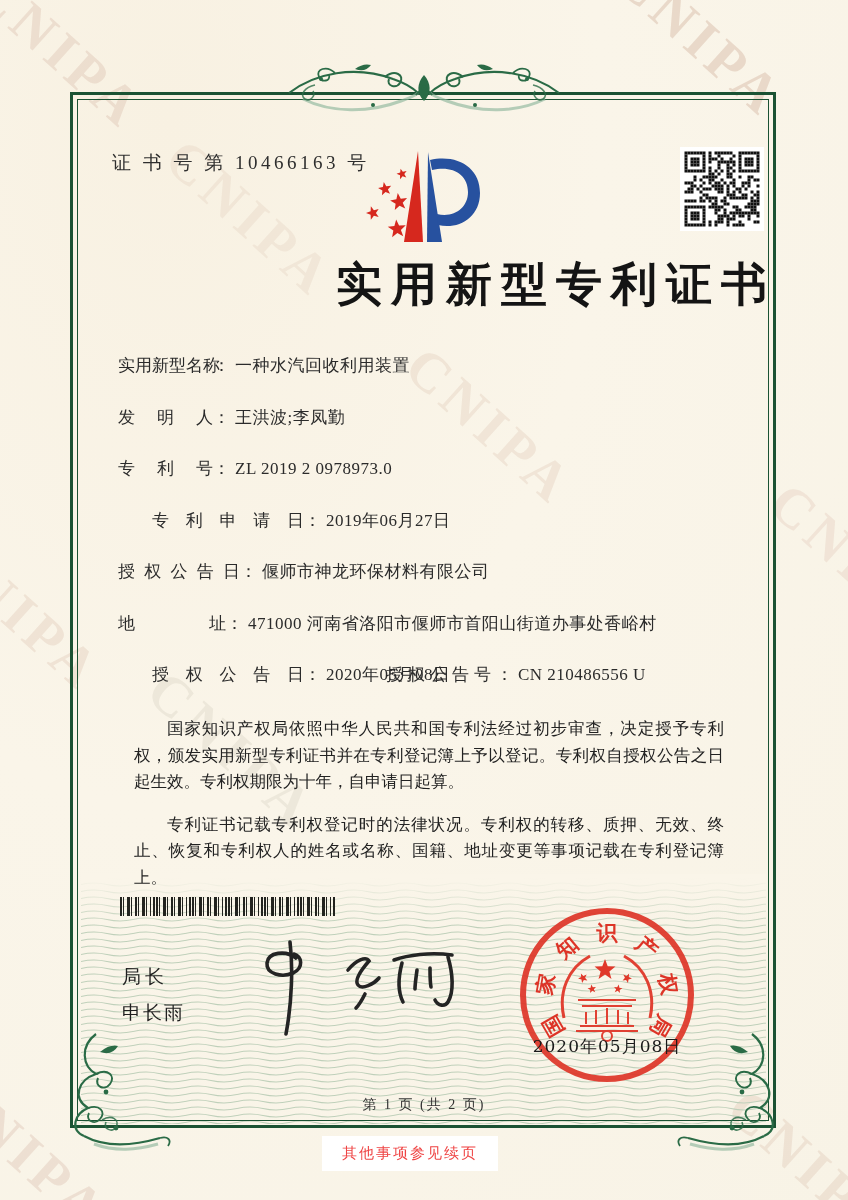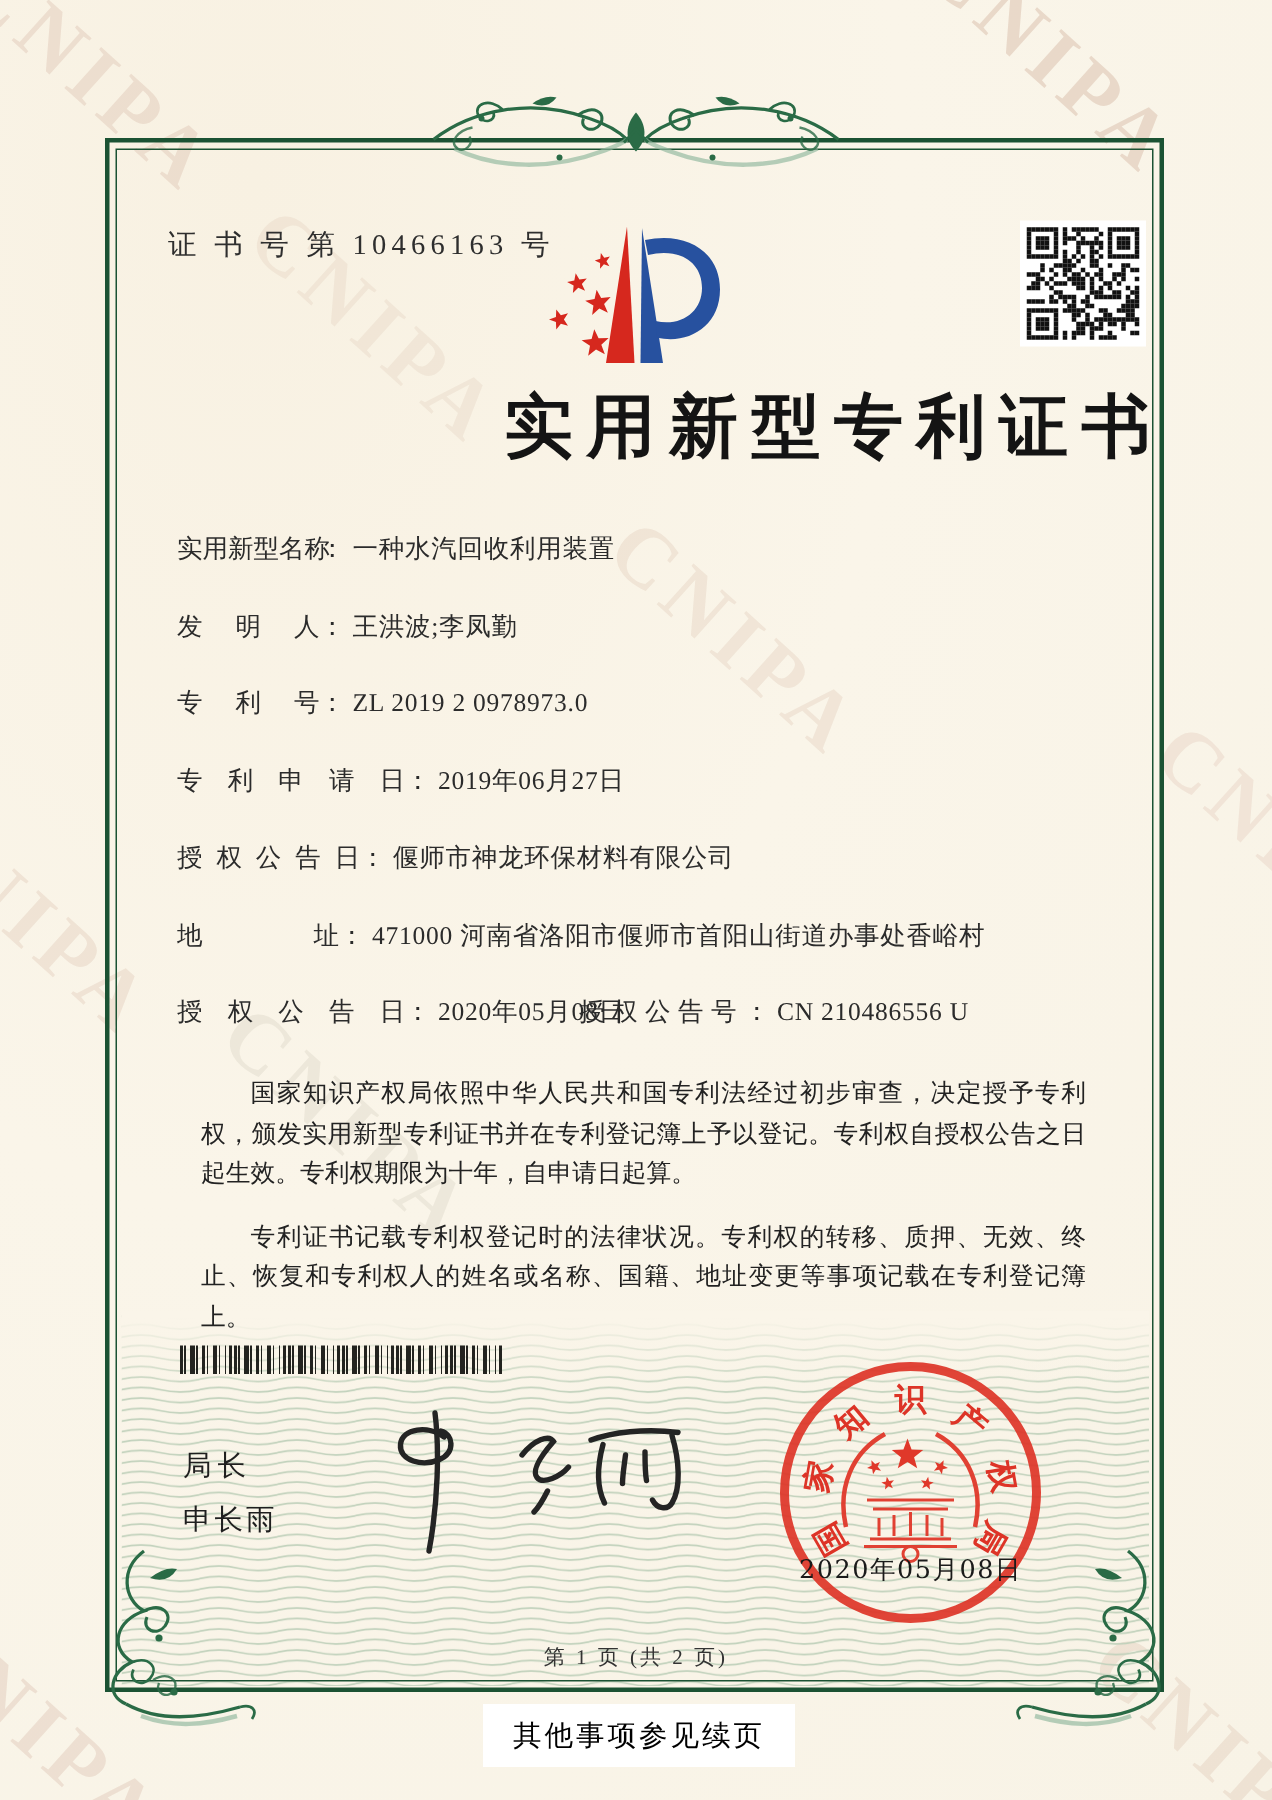--- a/index.html
+++ b/index.html
@@ -35,21 +35,21 @@
   
   .cert-no{position:absolute;left:112px;top:150px;font-size:19px;letter-spacing:3.5px;color:#2e2e2e;}
   .logo{position:absolute;left:348px;top:138px;}
   .qr{position:absolute;left:680px;top:147px;background:#fff;padding:0;}
   .title{position:absolute;left:72px;top:254px;width:704px;text-align:right;
     font-size:46px;font-weight:bold;letter-spacing:9px;color:#141414;}
   
   .fields{position:absolute;left:118px;top:354px;width:640px;font-size:17px;color:#2b2b2b;}
   .row{position:relative;height:51.5px;white-space:nowrap;}
   .flabel{display:inline-block;text-align:justify;text-align-last:justify;vertical-align:bottom;}
-  .w95{width:95px;} .w108{width:108px;} .w122{width:122px;} .w152{width:152px;}
+  .w95{width:95px;} .w108{width:108px;} .w122{width:122px;} .w152{width:152px;margin-left:34px;}
   .fcolon{display:inline-block;margin-right:5px;}
   .fvalue{letter-spacing:0.5px;text-align:right;}
   .grant-group{position:absolute;left:268px;top:0;}
   .grant-label{letter-spacing:5px;}
   
   .body-text{position:absolute;left:118px;top:700px;width:622px;font-size:16.5px;
     line-height:26.5px;color:#222;text-align:justify;}
   .body-text p{margin:16px;text-indent:2em;}
   
   .barcode{position:absolute;left:120px;top:897px;width:216px;height:19px;
@@ -68,21 +68,21 @@
   .bureau-title{position:absolute;left:122px;top:964px;font-size:19px;letter-spacing:4px;color:#1f1f1f;}
   .bureau-name{position:absolute;left:122px;top:1000px;font-size:19px;letter-spacing:2px;color:#1f1f1f;}
   .signature{position:absolute;left:252px;top:936px;}
   .seal{position:absolute;left:512px;top:900px;}
   .seal-char{font-size:21px;font-weight:bold;fill:#dd3427;font-family:"Liberation Serif",serif;}
   .seal-date{font-size:17px;fill:#1a1a1a;letter-spacing:1px;font-family:"DejaVu Serif",serif;}
   
   .page-indicator{position:absolute;left:72px;top:1096px;width:704px;text-align:center;
     font-size:14px;letter-spacing:2px;color:#333;}
   .continuation{position:absolute;left:322px;top:1136px;background:#ffffff;
-    padding:8px 20px;font-size:19px;letter-spacing:2px;color:#000000;}
+    padding:8px 20px;font-size:15px;letter-spacing:2px;color:#ef4444;}
 </style>
 </head>
 <body>
 
 <div class="page">
 
   <div class="wm wm1">CNIPA</div>
   <div class="wm wm2">CNIPA</div>
   <div class="wm wm3">CNIPA</div>
   <div class="wm wm4">CNIPA</div>

